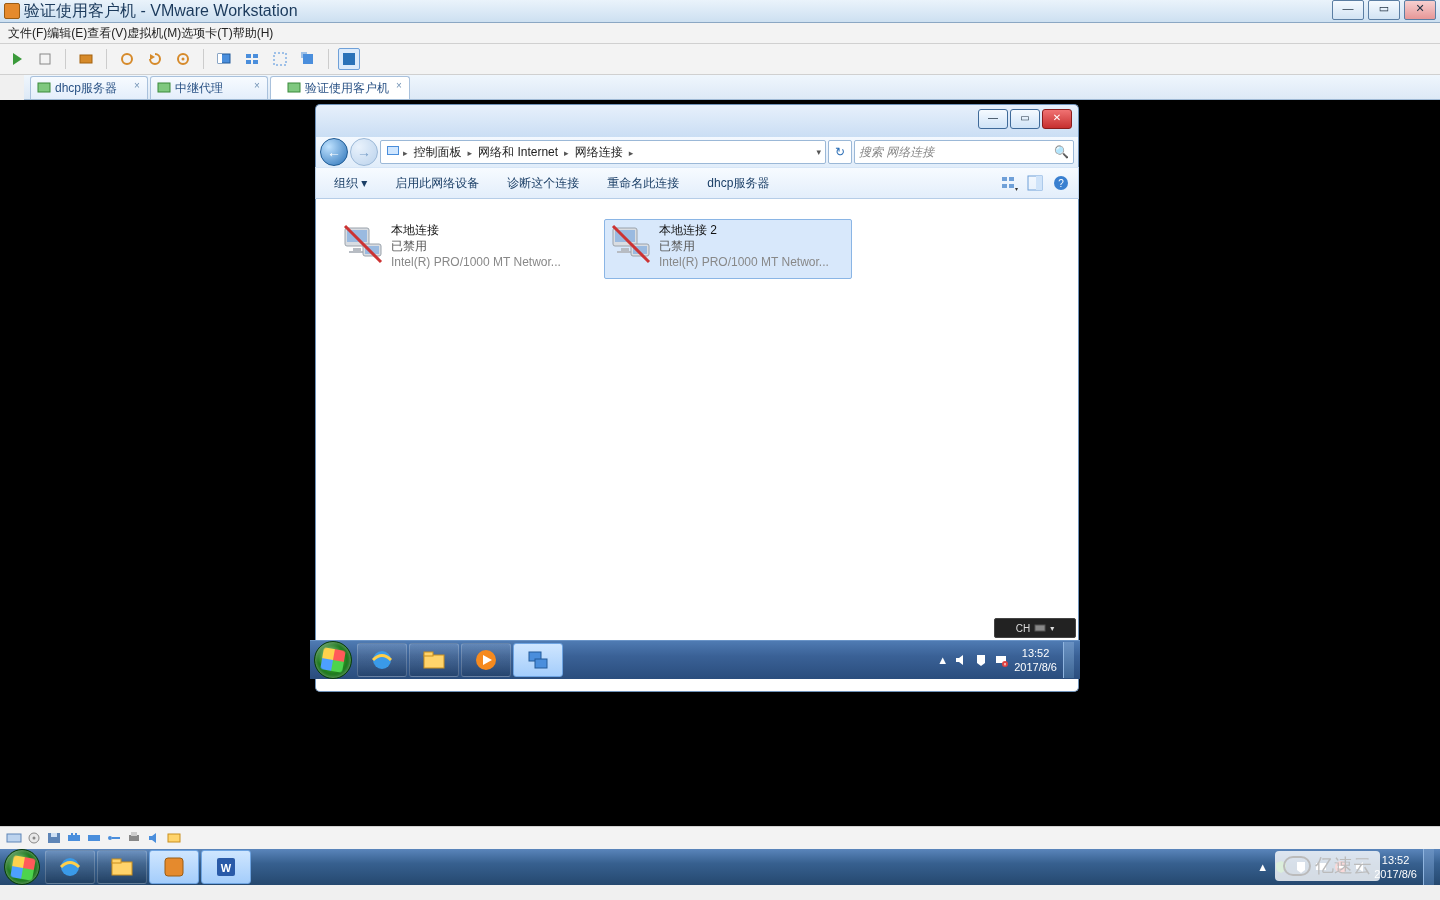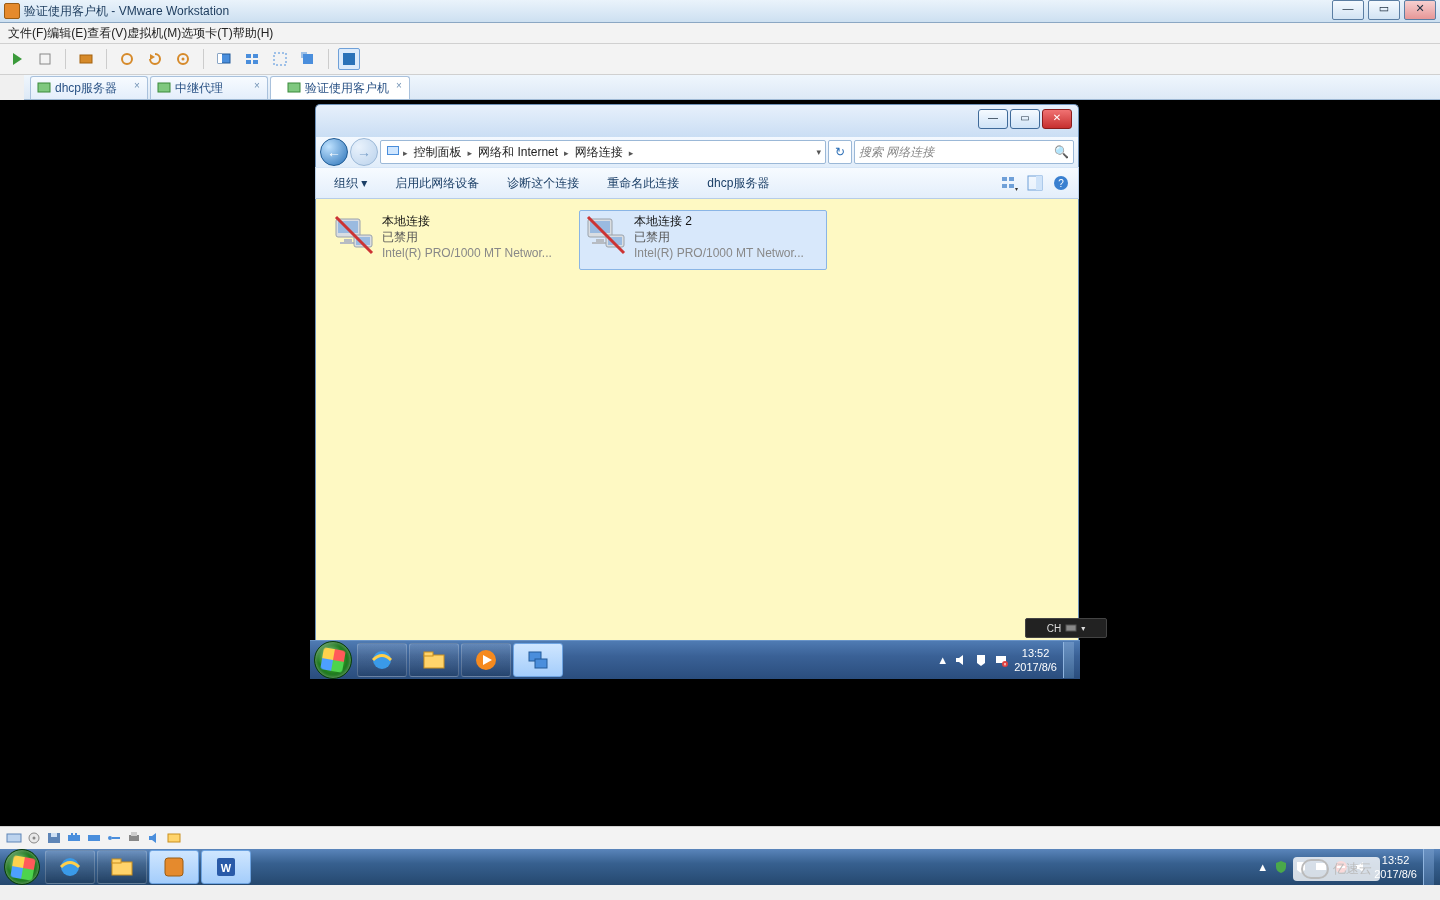--- a/index.html
+++ b/index.html
@@ -1,19 +1,19 @@
 <!DOCTYPE html>
 <html><head>
 <meta charset="utf-8">
 <style>
   html,body{margin:0;padding:0;width:1440px;height:900px;overflow:hidden;font-family:"Segoe UI","Microsoft YaHei",Tahoma,Arial,sans-serif;font-size:12px;background:#f0f0f0;}
   
   .host-titlebar{height:22px;background:linear-gradient(#eaf3fb,#cde0f1);border-bottom:1px solid #8ba7c3;display:flex;align-items:center;position:relative;}
   .host-titlebar .app-icon{width:14px;height:14px;margin:0 4px;background:#e58a2d;border:1px solid #9a5c15;border-radius:2px;}
-  .host-titlebar .title{color:#1b3a5c;font-size:12px;}
+  .host-titlebar .title{color:#1b3a5c;font-size:16px;}
   .host-winbtns{position:absolute;right:0;top:0;display:flex;}
   .host-winbtns div{width:30px;height:18px;margin-right:4px;border:1px solid #5b7ea3;border-radius:2px;background:linear-gradient(#f5faff,#d2e3f3);text-align:center;line-height:14px;font-size:11px;color:#234;}
   .host-winbtns .close{background:linear-gradient(#f7d0d0,#e69797);}
   .vm-menubar{height:20px;background:#f3f3f3;border-bottom:1px solid #d0d0d0;display:flex;align-items:center;padding-left:8px;gap:0;color:#222;}
   .vm-toolbar{height:30px;background:#f3f3f3;border-bottom:1px solid #d0d0d0;display:flex;align-items:center;padding-left:6px;gap:6px;}
   .vm-toolbar .sep{width:1px;height:20px;background:#ccc;margin:0 3px;}
   .tb-btn{width:20px;height:20px;border:1px solid transparent;border-radius:2px;display:flex;align-items:center;justify-content:center;}
   .tb-btn svg{width:16px;height:16px;}
   .vm-tabs{height:24px;background:linear-gradient(#eff6fd,#dde9f6);border-bottom:1px solid #9fb9d4;display:flex;align-items:flex-end;padding-left:6px;margin-left:24px;}
   .vm-tab{height:22px;border:1px solid #a9c1dc;border-bottom:none;background:linear-gradient(#f7fbff,#e4eefb);border-radius:3px 3px 0 0;display:flex;align-items:center;padding:0 20px 0 6px;margin-right:2px;position:relative;color:#2a5285;min-width:90px;}
@@ -38,45 +38,45 @@
   .path .crumb{padding:0 4px;}
   .path .sep{color:#777;padding:0 2px;}
   .path .sep::after{content:"▸";font-size:9px;color:#555;}
   .path .dd{margin-left:auto;color:#555;font-size:9px;}
   .refresh{width:22px;height:22px;border:1px solid #9bb8d7;background:#fff;display:flex;align-items:center;justify-content:center;color:#2a6db5;border-radius:2px;}
   .searchbox{width:210px;height:22px;border:1px solid #9bb8d7;background:#fff;display:flex;align-items:center;padding:0 4px;color:#888;font-style:italic;border-radius:2px;justify-content:space-between;}
   .cmdbar{height:30px;background:linear-gradient(#f7fbff,#e3eefb);border:1px solid #b6cde7;border-top:1px solid #d7e6f7;display:flex;align-items:center;padding:0 8px;gap:18px;color:#1a3e66;}
   .cmdbar .right{margin-left:auto;display:flex;gap:8px;align-items:center;}
   .cmdbar .cmd{cursor:default;margin-left:10px;}
   .ico16{width:18px;height:18px;display:inline-block;}
-  .folder-body{height:452px;border-left:1px solid #6f92b9;border-right:1px solid #6f92b9;border-bottom:1px solid #6f92b9;background:#fef9c3;position:relative;padding:11px;display:flex;gap:4px;border-radius:0 0 5px 5px;}
+  .folder-body{height:452px;border-left:1px solid #6f92b9;border-right:1px solid #6f92b9;border-bottom:1px solid #6f92b9;background:#ffffff;position:relative;padding:20px;display:flex;gap:4px;border-radius:0 0 5px 5px;}
   .conn-item{width:238px;height:54px;border:1px solid transparent;border-radius:2px;padding:2px 4px;display:flex;gap:6px;}
-  .conn-item.selected{background:#d8e8fb;border-color:#8ab5e5;}
+  .conn-item.selected{background:#d8e8fb;border-color:#8ab5e5;margin-left:16px;}
   .conn-icon{width:44px;height:44px;flex:none;position:relative;}
   .conn-text{display:flex;flex-direction:column;line-height:16px;overflow:hidden;}
   .conn-text .name{color:#111;}
   .conn-text .status{color:#555;}
   .conn-text .dev{color:#888;white-space:nowrap;overflow:hidden;text-overflow:ellipsis;max-width:174px;}
   
-  .langbar{position:absolute;left:994px;top:518px;width:80px;height:18px;background:#222;border:1px solid #444;color:#ddd;font-size:10px;display:flex;align-items:center;justify-content:center;gap:4px;border-radius:2px;margin-left:31px;}
+  .langbar{position:absolute;left:994px;top:518px;width:80px;height:18px;background:#222;border:1px solid #444;color:#ddd;font-size:10px;display:flex;align-items:center;justify-content:center;gap:4px;border-radius:2px;}
   
   .guest-taskbar{position:absolute;left:310px;top:540px;width:770px;height:38px;background:linear-gradient(#4f7bb3, #3a6196 40%, #2a4d7d);border-top:1px solid #6a94c7;display:flex;align-items:center;}
   .orb{width:36px;height:36px;margin:1px 4px;border-radius:50%;background:radial-gradient(circle at 35% 30%, #fff6, transparent 40%),radial-gradient(circle at 50% 50%, #78d858, #1b7a1b 55%, #0b4a0b);border:1px solid #0a3d0a;box-shadow:inset 0 0 4px #fff8;position:relative;}
   .orb::after{content:"";position:absolute;left:7px;top:7px;width:22px;height:22px;background:conic-gradient(#ff5a5a 0 90deg,#4dd44d 90deg 180deg,#4da0ff 180deg 270deg,#ffd24d 270deg 360deg);border-radius:3px;transform:rotate(10deg);filter:blur(.3px);}
   .tb-pin{width:48px;height:32px;margin:3px 1px;border-radius:3px;display:flex;align-items:center;justify-content:center;background:linear-gradient(#ffffff22,#00000022);border:1px solid #ffffff30;}
   .tb-pin.active{background:linear-gradient(#cfe6ff,#a4cdfb);border:1px solid #6ea4e2;}
   .tray{margin-left:auto;display:flex;align-items:center;gap:6px;color:#fff;font-size:11px;padding-right:6px;}
   .tray .clock{text-align:center;line-height:14px;}
   .tray .tic{width:14px;height:14px;}
   .showdesk{width:10px;height:36px;background:linear-gradient(#6a92c3,#3e6694);border-left:1px solid #8fb4de;}
   
   .host-taskbar{height:36px;background:linear-gradient(#5a85bb,#37608f 40%,#25486f);display:flex;align-items:center;position:relative;}
   .host-taskbar .orb{width:34px;height:34px;}
   .host-taskbar .tray{color:#fff;}
-  .watermark{position:absolute;right:60px;bottom:4px;display:flex;align-items:center;gap:4px;color:#bbb;font-size:13px;padding:2px 8px;background:#ffffffcc;border-radius:4px;}
+  .watermark{position:absolute;right:60px;bottom:4px;display:flex;align-items:center;gap:4px;color:#bbb;font-size:19px;padding:2px 8px;background:#ffffffcc;border-radius:4px;}
   .watermark .cloud{width:24px;height:16px;border:2px solid #bbb;border-radius:10px;position:relative;}
   
 </style>
 </head>
 <body>
 
 <div class="host-titlebar">
   <div class="app-icon"></div>
   <span class="title">验证使用客户机 - VMware Workstation</span>
   <div class="host-winbtns">

